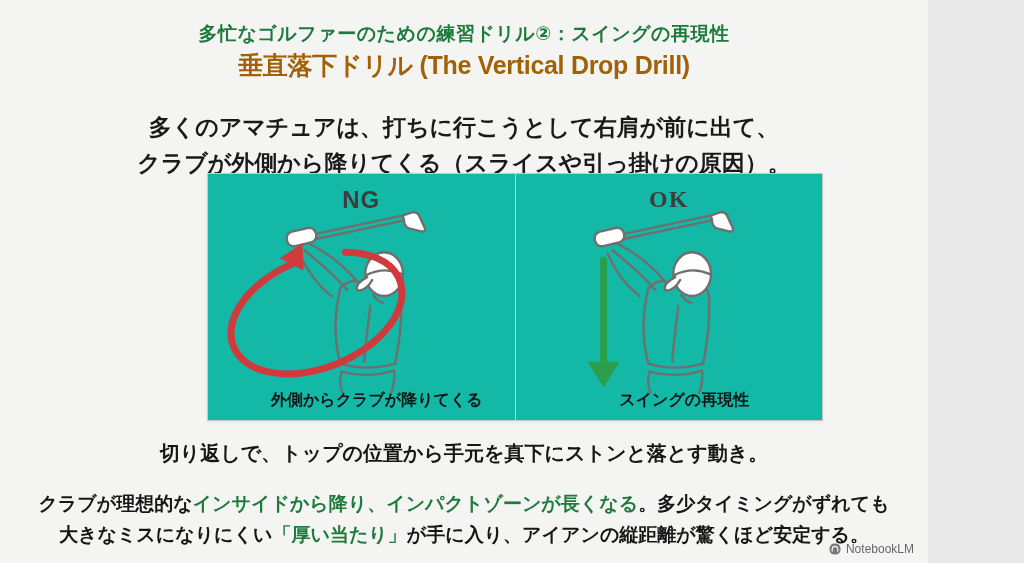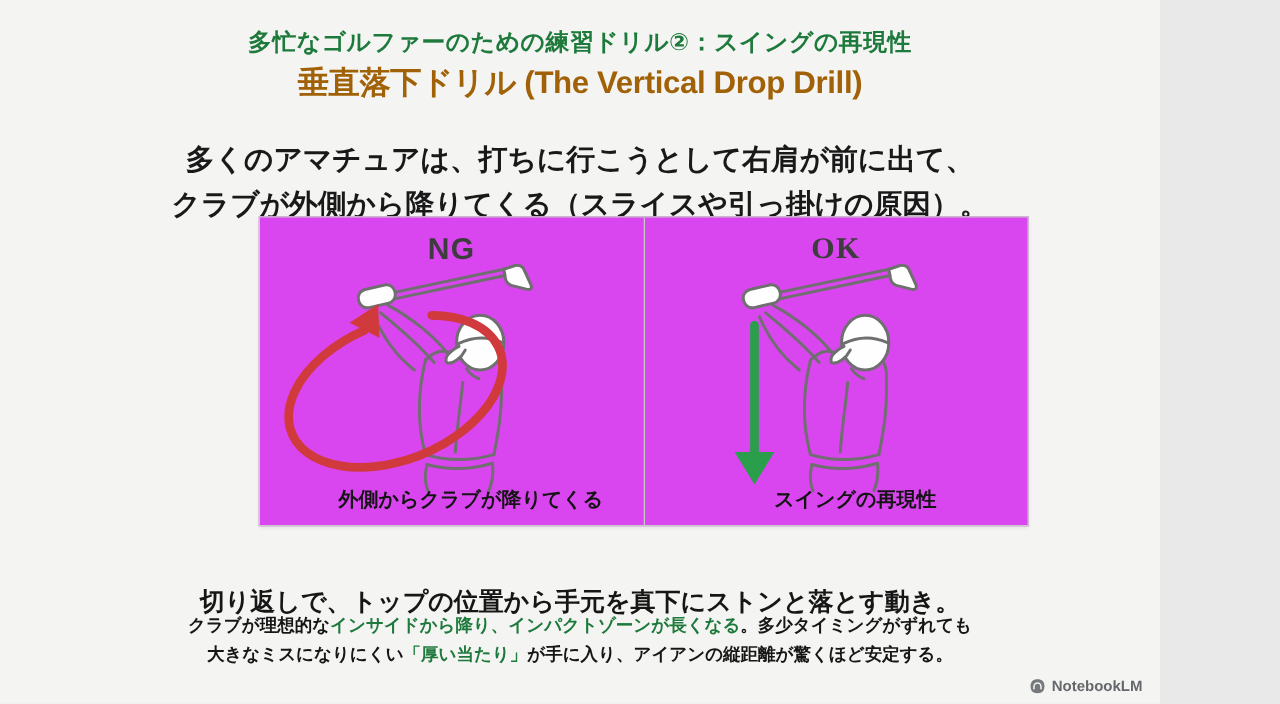--- a/index.html
+++ b/index.html
@@ -7,36 +7,36 @@
     position:relative;width:928px;height:563px;overflow:hidden;
     background:#f4f4f2;color:#1b1b1b;
     font-family:"Liberation Sans","DejaVu Sans",sans-serif;
   }
   .centered{position:absolute;left:0;right:0;text-align:center;}
   .kicker{top:21px;font-size:19px;font-weight:800;color:#1e7a3c;letter-spacing:.5px;}
   .title{top:49px;font-size:25px;font-weight:800;color:#a16207;letter-spacing:-.3px;}
   .intro{top:109px;font-size:23px;font-weight:700;line-height:1.58;color:#191919;}
   .compare{
     position:absolute;left:207px;top:173px;width:616px;height:248px;
-    background:#d946ef;border:1px solid #c9c9c6;box-shadow:0 1px 3px rgba(0,0,0,.07);
+    background:#14b8a6;border:1px solid #c9c9c6;box-shadow:0 1px 3px rgba(0,0,0,.07);
     display:flex;box-sizing:border-box;
   }
   .panel{position:relative;flex:1 1 50%;}
   .panel + .panel{border-left:1px solid #c9c9c6;font-family:Liberation Serif, serif;}
   .panel-label{position:absolute;top:12px;left:0;right:0;text-align:center;
     font-size:24px;font-weight:800;color:#3d3d3d;letter-spacing:1px;}
   .panel-caption{position:absolute;bottom:9px;left:0;right:0;text-align:center;
     font-size:16px;font-weight:700;color:#141414;margin-left:31px;}
   .panel svg.art{position:absolute;left:0;top:0;width:100%;height:100%;}
-  .summary{top:440px;font-size:20px;font-weight:800;color:#161616;margin-top:28px;}
-  .benefits{top:489px;font-size:14px;font-weight:700;line-height:1.62;color:#161616;}
+  .summary{top:440px;font-size:20px;font-weight:800;color:#161616;}
+  .benefits{top:489px;font-size:19px;font-weight:700;line-height:1.62;color:#161616;}
   .hl{color:#1e7a3c;}
   .watermark{
     position:absolute;right:14px;bottom:7px;display:flex;align-items:flex-end;gap:4px;
-    color:#64686b;font-size:12px;font-weight:700;
+    color:#64686b;font-size:12px;font-weight:400;
   }
   .defs-svg{position:absolute;width:0;height:0;overflow:hidden;}
 </style>
 </head>
 <body>
 
 <svg class="defs-svg" aria-hidden="true">
   <defs>
     <g id="golfer" fill="none" stroke="#6f6f6f" stroke-width="2.4" stroke-linecap="round" stroke-linejoin="round">
 

